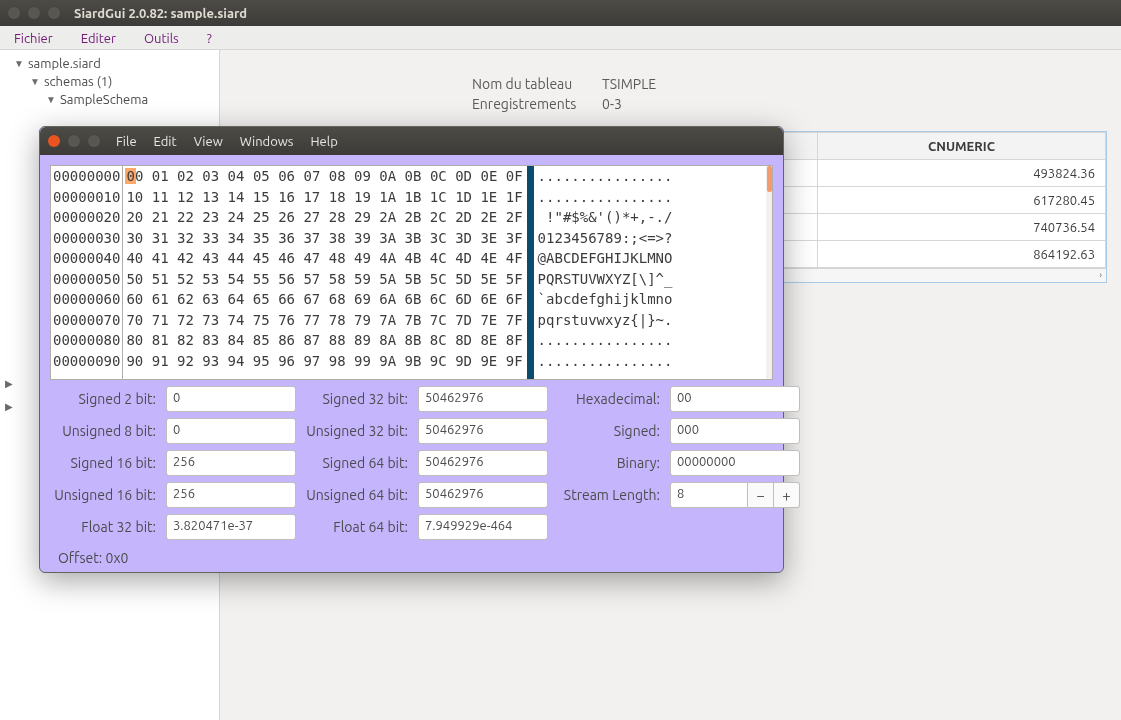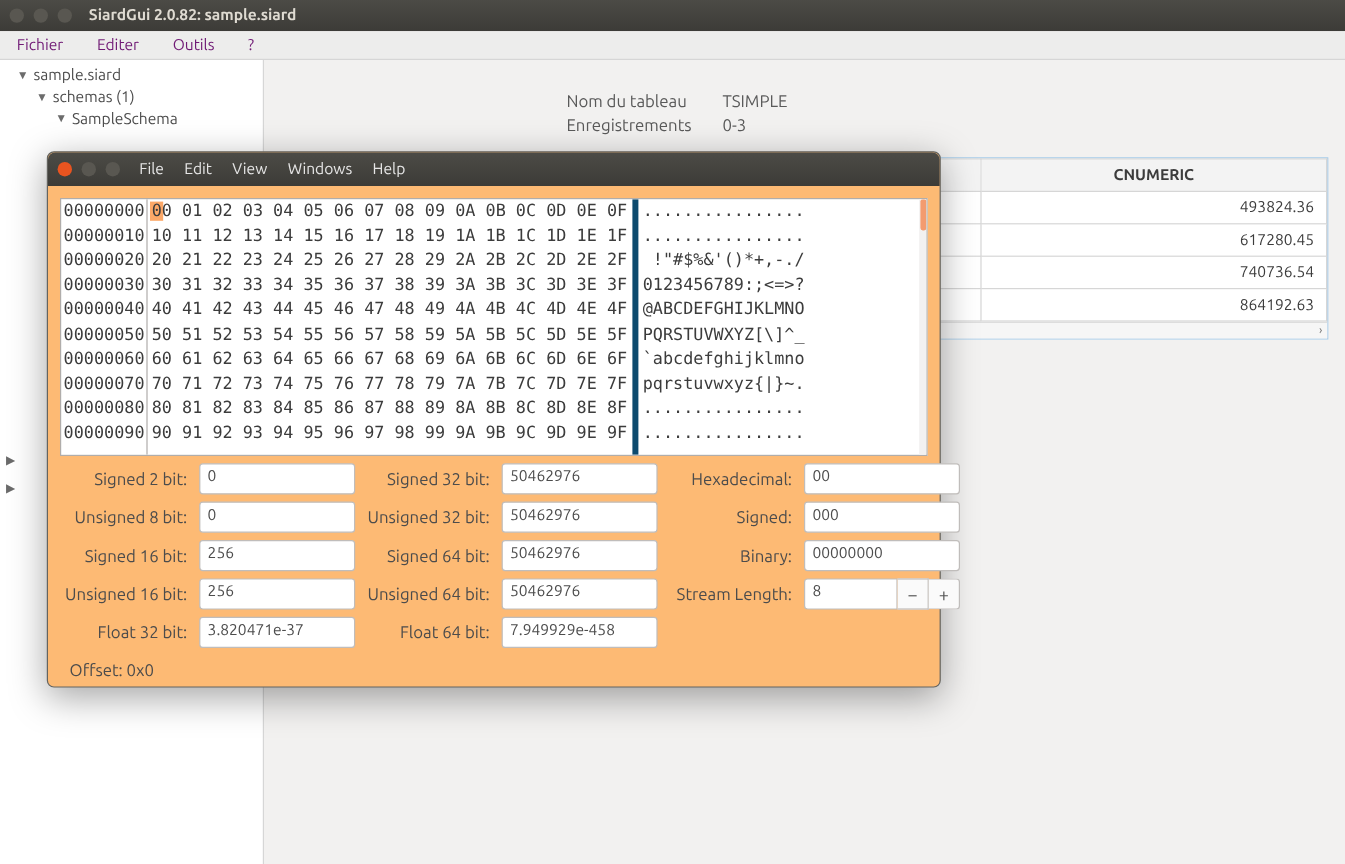--- a/index.html
+++ b/index.html
@@ -78,21 +78,21 @@
   }
   .data-table th { background:#f3f3f3; font-weight:bold; text-align:center;}
   .data-table td { text-align:left;}
   .data-table td.num { text-align:right;}
   .scroll-x { height:14px; background:#f6f6f6; border-top:1px solid #d6d6d6; text-align:right; padding-right:4px; color:#777; font-size:10px;}
   
   .hex-dialog {
     position:absolute;
     left:39px; top:126px;
     width:745px;
-    background:#fdba74;
+    background:#c4b5fd;
     border:1px solid #646460;
     border-radius:6px;
     box-shadow:0 8px 30px rgba(0,0,0,0.35);
   }
   .hex-titlebar{
     height:28px;
     background:linear-gradient(#4c4b46,#3c3b37);
     border-radius:6px 6px 0 0;
     display:flex; align-items:center;
     padding:0 8px; color:#dfdbd2; font-size:13px;
@@ -117,21 +117,21 @@
     position:relative;
   }
   .hex-offsets{
     border-right:1px solid #b0adab;
     padding:0 2px;
     white-space:pre;
   }
   .hex-bytes{
     padding:0 4px 0 3px;
     white-space:pre;
-    border-right:5px solid #0c4a6e;
+    border-right:7px solid #0c4a6e;
   }
   .hex-ascii{
     padding:0 4px;
     white-space:pre;
   }
   .hex-cursor{
     background:#fca868;
     padding:0 1px;
     margin:0 -1px;
   }
@@ -361,20 +361,20 @@
     <div class="ilabel">Stream Length:</div>
     <div class="stream-box">
       <div class="ival">8</div>
       <div class="step-btn">−</div>
       <div class="step-btn">+</div>
     </div>
 
     <div class="ilabel">Float 32 bit:</div>
     <div class="ival">3.820471e-37</div>
     <div class="ilabel">Float 64 bit:</div>
-    <div class="ival">7.949929e-458</div>
+    <div class="ival">7.949929e-464</div>
     <div></div>
       <div></div>
   </div>
 
 
   <div class="offset-label">Offset: 0x0</div>
 </div>
 
 </body></html>

